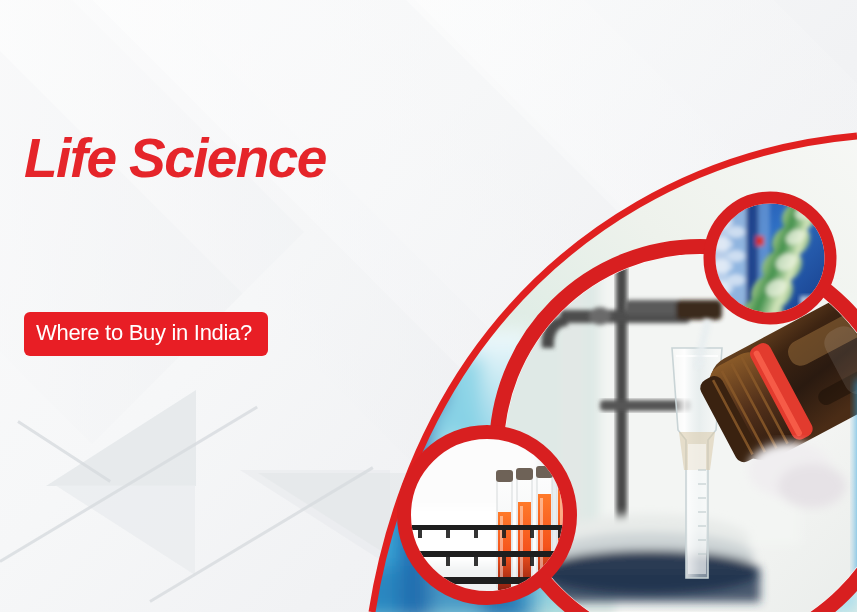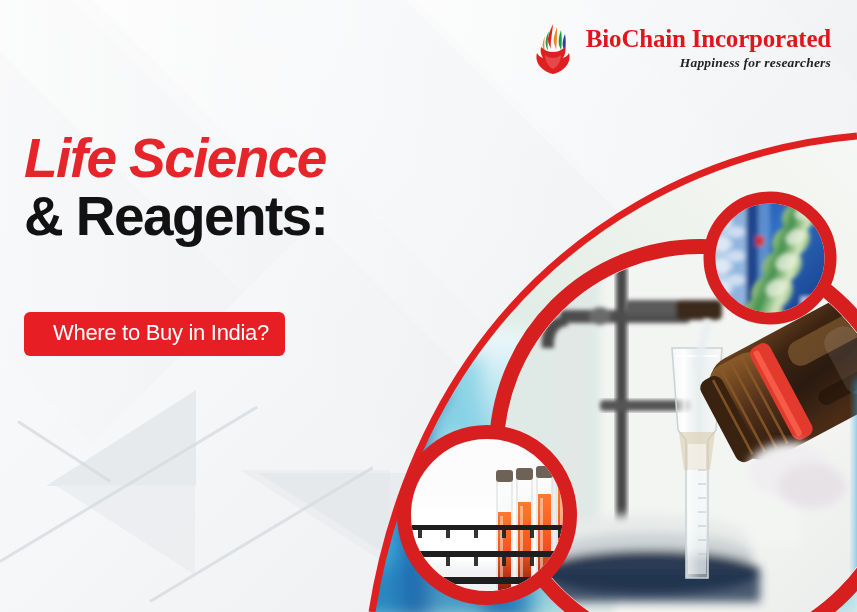--- a/index.html
+++ b/index.html
@@ -98,21 +98,21 @@
   .hl-red{color:#e5252a;}
   .hl-dark{color:#121212;}
   .hl-l1{margin-bottom:6px;font-style:italic;}
   .hl-l2{margin-bottom:1px;}
 
   .badge{
     position:absolute;left:24px;top:312px;z-index:35;
     background:#e81e25;
     color:#ffffff;
     font-size:22px;
-    padding:8px 16px 10px 29px;
+    padding:8px 16px 10px 12px;
     border-radius:6px;
     display:inline-block;
     white-space:nowrap;
     letter-spacing:-.3px;
   }
 
   
   .art{
     position:absolute;left:0;top:0;width:857px;height:612px;
     z-index:20;pointer-events:none;
@@ -451,41 +451,20 @@
             <rect x="530" y="557" width="4" height="9"></rect>
             <rect x="558" y="557" width="4" height="9"></rect>
           </g>
         </g>
       </g>
       <circle cx="487" cy="515" r="79" fill="none" stroke="#ffffff" stroke-width="6"></circle>
       <circle cx="487" cy="515" r="83" fill="none" stroke="#d81f20" stroke-width="14"></circle>
     </svg>
   </div>
 
-  <div class="logo">
-    <div class="logo-mark">
-      <svg viewBox="0 0 46 52" width="46" height="52" xmlns="http://www.w3.org/2000/svg">
-        <g>
-          <path d="M23 2 C20 9 18 13 18 18 C18 22 20 24 21 27 C20 20 22 14 23 2 Z" fill="#e02020"></path>
-          <path d="M27 5 C25 11 23 16 24 21 C25 25 26 26 26 28 C27 21 27 13 27 5 Z" fill="#f08a1e"></path>
-          <path d="M31 8 C29 14 28 18 29 23 C30 26 31 27 31 29 C32 22 32 14 31 8 Z" fill="#16a04a"></path>
-          <path d="M35 12 C33 17 32 21 33 25 C34 28 35 29 35 30 C36 23 36 17 35 12 Z" fill="#2b3f9e"></path>
-          <path d="M19 9 C16 15 15 19 16 24 C17 27 18 28 18 30 C17 23 18 15 19 9 Z" fill="#16a04a"></path>
-          <path d="M15 14 C13 19 12 23 13 27 C14 29 15 30 15 31 C14 25 14 19 15 14 Z" fill="#f08a1e"></path>
-        </g>
-        <path d="M23 30 C18 30 14 28 11 25 C10 29 11 33 13 36 C10 35 8 33 7 31 C5 37 8 44 14 48 C18 51 23 52 23 52 C23 52 28 51 32 48 C38 44 41 37 39 31 C38 33 36 35 33 36 C35 33 36 29 35 25 C32 28 28 30 23 30 Z" fill="#e02020"></path>
-        <path d="M23 36 C20 36 17 35 15 33 C15 38 17 42 20 45 L23 47 L26 45 C29 42 31 38 31 33 C29 35 26 36 23 36 Z" fill="#ffffff" opacity=".18"></path>
-      </svg>
-    </div>
-    <div class="logo-text">
-      <div class="logo-name">BioChain Incorporated</div>
-      <div class="logo-tag">Happiness for researchers</div>
-    </div>
-  </div>
 
   <div class="headline">
     <div class="hl-line hl-red hl-l1">Life Science</div>
-    <div class="hl-line hl-dark">&amp; Reagents:</div>
   </div>
 
   <div class="badge">Where to Buy in India?</div>
 
 </div>
 
 </body></html>

